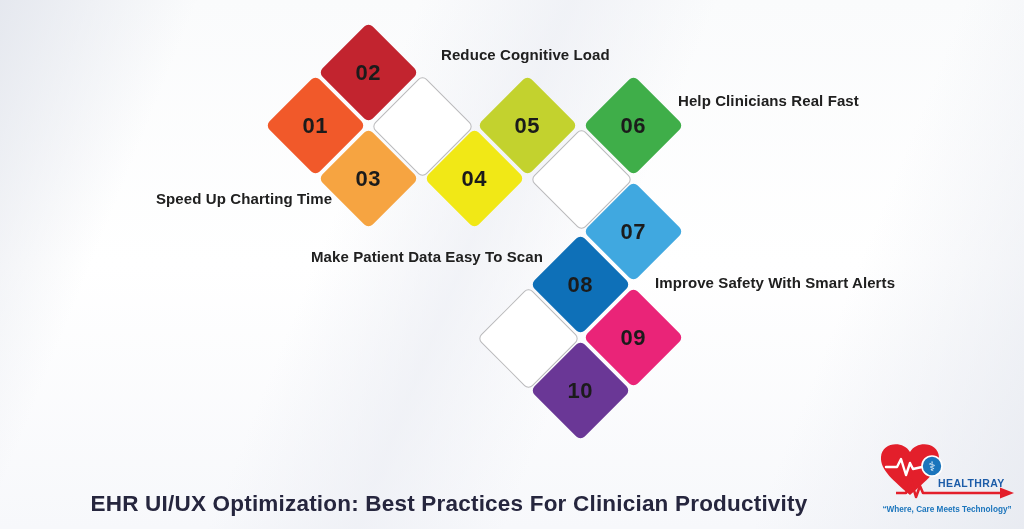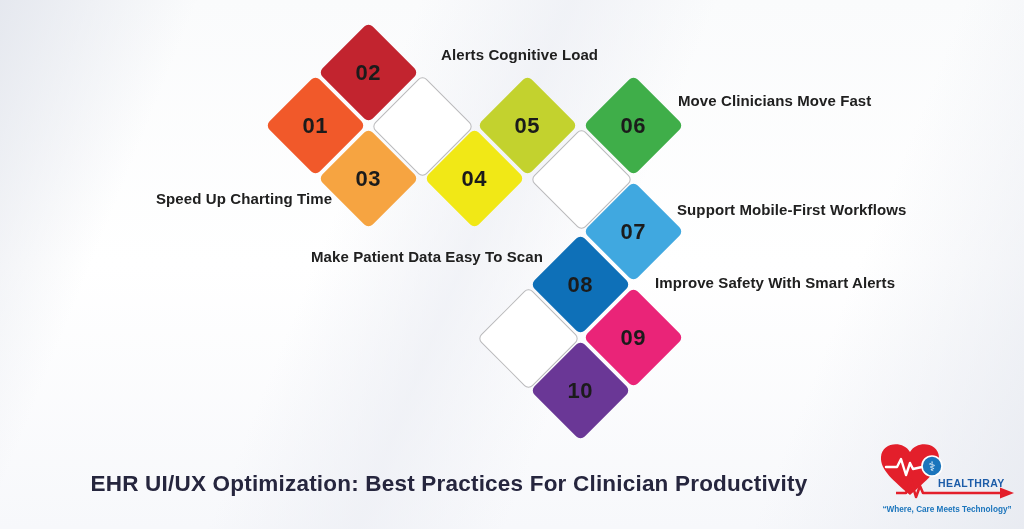--- a/index.html
+++ b/index.html
@@ -68,26 +68,25 @@
   <div class="diamond empty" style="left:491.5px;top:301.5px"></div>
   <div class="diamond" style="left: 597.5px; top: 301.5px; background: rgb(234, 36, 120);">
       <span class="num">09</span>
     </div>
   <div class="diamond" style="left: 544.5px; top: 354.5px; background: rgb(106, 55, 150);">
       <span class="num">10</span>
     </div>
 
   <div class="label" style="left:156px;top:188px">Speed Up Charting Time</div>
   <div class="label" style="left:311px;top:246px">Make Patient Data Easy To Scan</div>
-  <div class="label" style="left:441px;top:44px">Alerts Cognitive Load</div>
-  <div class="label" style="left:678px;top:90px">Move Clinicians Move Fast</div>
-  <div class="label" style="left:677px;top:199px">Support Mobile-First Workflows</div>
+  <div class="label" style="left:441px;top:44px">Reduce Cognitive Load</div>
+  <div class="label" style="left:678px;top:90px">Help Clinicians Real Fast</div>
   <div class="label" style="left:655px;top:272px">Improve Safety With Smart Alerts</div>
 
-  <div class="title" style="color: rgb(38, 38, 62);">EHR UI/UX Optimization: Best Practices For Clinician Productivity</div>
+  <div class="title" style="color: rgb(38, 38, 62); margin-top: 20px;">EHR UI/UX Optimization: Best Practices For Clinician Productivity</div>
 
   <svg class="logo" width="150" height="88" viewBox="0 0 150 88">
     <path d="M44 16 C37 4 16 6 15 21 C14 34 28 45 44 59 C60 45 74 34 73 21 C72 6 51 4 44 16 Z" style="fill: rgb(227, 31, 43);"></path>
     <polyline points="20,31 31,31 35,23 40,39 44,27 47,33 56,31" fill="none" stroke="#ffffff" stroke-width="2.4" stroke-linejoin="round" stroke-linecap="round"></polyline>
     <circle cx="66" cy="30" r="10" stroke="#ffffff" stroke-width="1.6" style="fill: rgb(27, 117, 188);"></circle>
     <text x="66" y="34.5" text-anchor="middle" font-size="13" fill="#ffffff">⚕</text>
     <text x="72" y="51" font-size="10.5" font-weight="bold" letter-spacing="0.4" style="fill: rgb(28, 92, 168);">HEALTHRAY</text>
     <polyline points="30,57 40,57 45,44 50,61 54,50 57,57 136,57" fill="none" stroke-width="2.6" stroke-linejoin="round" style="stroke: rgb(227, 31, 43);"></polyline>
     <path d="M134 51.5 L148 57 L134 62.5 Z" style="fill: rgb(227, 31, 43);"></path>
     <text x="81" y="76" text-anchor="middle" font-size="8.2" font-weight="bold" style="fill: rgb(27, 117, 188);">“Where, Care Meets Technology”</text>

